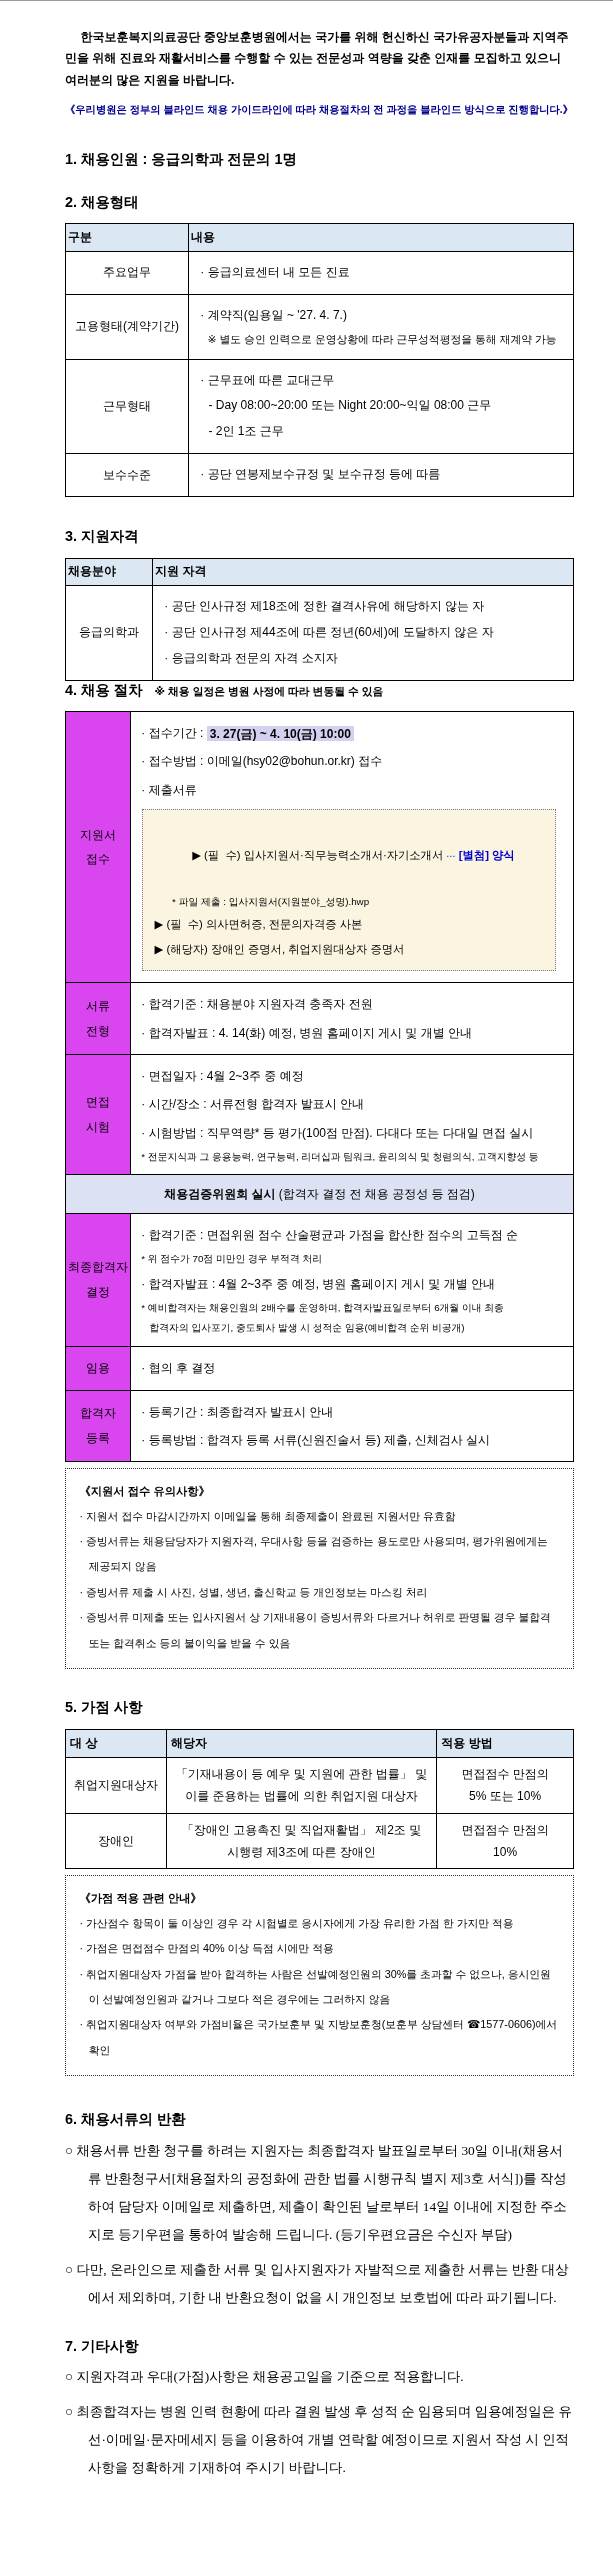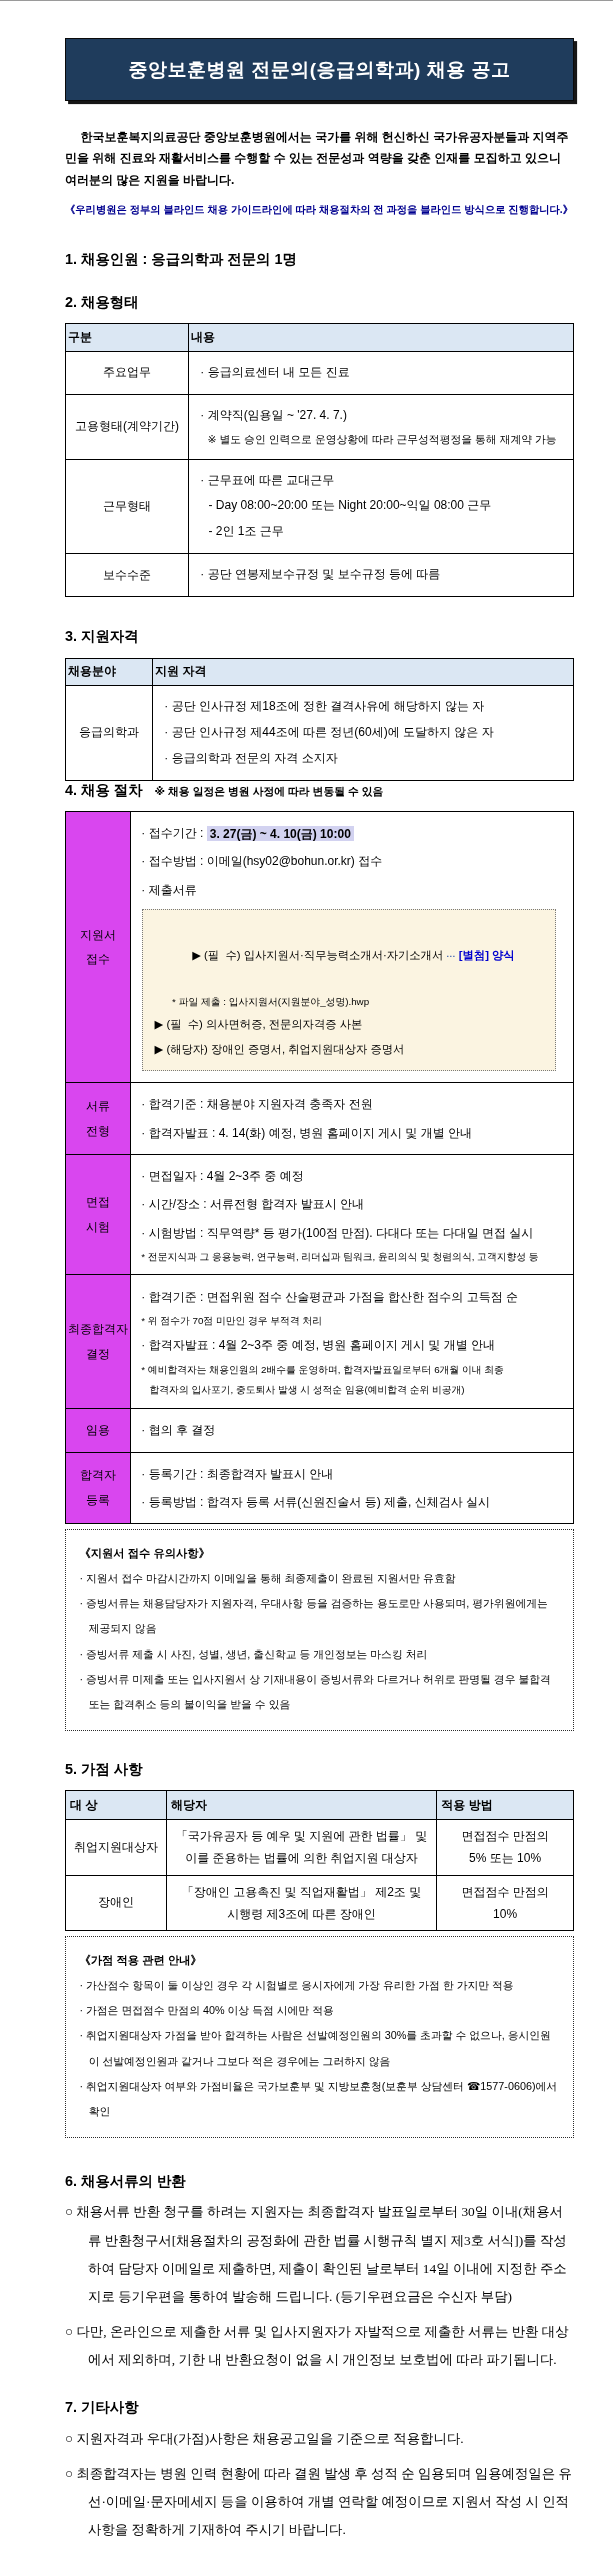--- a/index.html
+++ b/index.html
@@ -66,23 +66,20 @@
   .serif{font-family:"Liberation Serif","DejaVu Serif",serif;}
   .obullet{font-size:13.4px;line-height:2.1;padding-left:23px;text-indent:-23px;margin-top:7.2px;}
 </style>
 </head>
 <body>
 
 <div class="top-rule"></div>
 
 <div class="page">
 
-  <div class="banner">
-    <h1>중앙보훈병원 전문의(응급의학과) 채용 공고</h1>
-  </div>
 
   <p class="intro">한국보훈복지의료공단 중앙보훈병원에서는 국가를 위해 헌신하신 국가유공자분들과 지역주민을 위해 진료와 재활서비스를 수행할 수 있는 전문성과 역량을 갖춘 인재를 모집하고 있으니 여러분의 많은 지원을 바랍니다.</p>
   <p class="blind">《우리병원은 정부의 블라인드 채용 가이드라인에 따라 채용절차의 전 과정을 블라인드 방식으로 진행합니다.》</p>
 
   <h2 class="sec-title mt-s1">1. 채용인원 : 응급의학과 전문의 1명</h2>
 
   <h2 class="sec-title mt-s2">2. 채용형태</h2>
   <table class="tbl t2">
     <colgroup>
         <col style="width:123px">
@@ -191,20 +188,25 @@
         <div>면접</div>
         <div>시험</div>
       </td>
       <td class="cnt">
         <div class="line">· 면접일자 : 4월 2~3주 중 예정</div>
         <div class="line">· 시간/장소 : 서류전형 합격자 발표시 안내</div>
         <div class="line">· 시험방법 : 직무역량* 등 평가(100점 만점). 다대다 또는 다대일 면접 실시</div>
         <div class="small">* 전문지식과 그 응용능력, 연구능력, 리더십과 팀워크, 윤리의식 및 청렴의식, 고객지향성 등</div>
       </td>
     </tr>
+    <tr class="verify-row">
+      <td colspan="2">
+        <strong>채용검증위원회 실시</strong><span> (합격자 결정 전 채용 공정성 등 점검)</span>
+      </td>
+    </tr>
     <tr>
       <td class="lab4">
         <div>최종합격자</div>
         <div>결정</div>
       </td>
       <td class="cnt">
         <div class="line">· 합격기준 : 면접위원 점수 산술평균과 가점을 합산한 점수의 고득점 순</div>
         <div class="small">* 위 점수가 70점 미만인 경우 부적격 처리</div>
         <div class="line">· 합격자발표 : 4월 2~3주 중 예정, 병원 홈페이지 게시 및 개별 안내</div>
         <div class="small">* 예비합격자는 채용인원의 2배수를 운영하며, 합격자발표일로부터 6개월 이내 최종</div>
@@ -249,21 +251,21 @@
       </colgroup>
     <tbody>
         <tr>
       <td class="hd">대  상</td>
       <td class="hd">해당자</td>
       <td class="hd">적용 방법</td>
     </tr>
     <tr>
       <td class="lab">취업지원대상자</td>
       <td class="who">
-        <div>「국가유공자 등 예우 및 지원에 관한 법률」 및</div>
+        <div>「기재내용이 등 예우 및 지원에 관한 법률」 및</div>
         <div>이를 준용하는 법률에 의한 취업지원 대상자</div>
       </td>
       <td class="apply">
         <div>면접점수 만점의</div>
         <div>5% 또는 10%</div>
       </td>
     </tr>
     <tr class="r2">
       <td class="lab">장애인</td>
       <td class="who">

